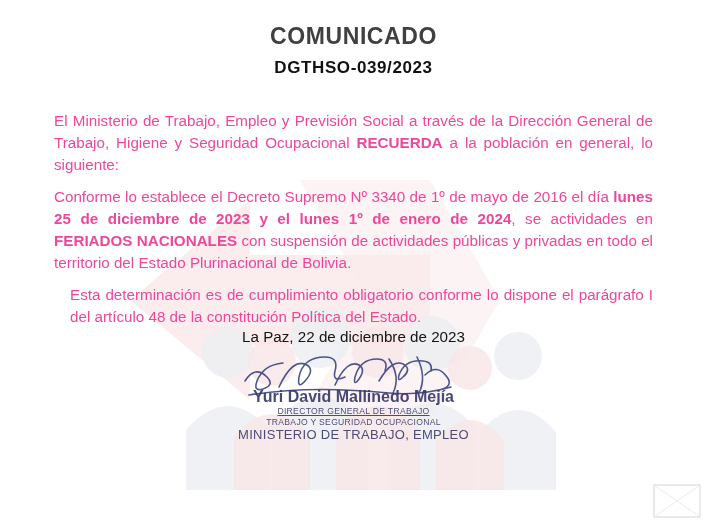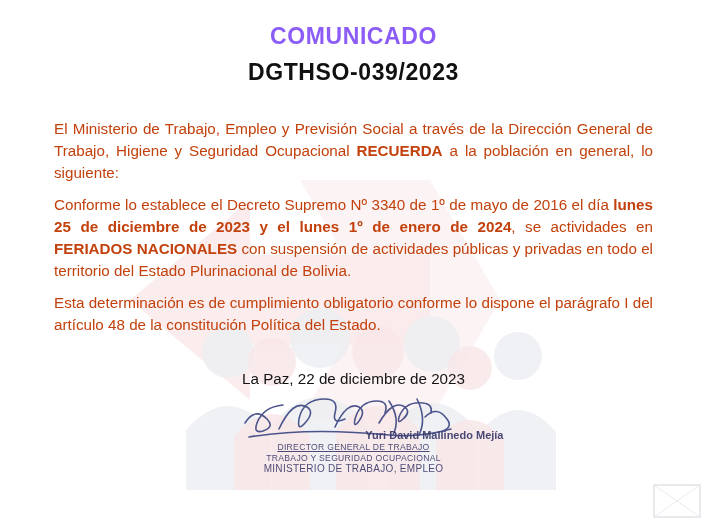--- a/index.html
+++ b/index.html
@@ -33,48 +33,47 @@
   }
 
   .title-block {
     text-align: center;
     margin-top: 4px;
   }
   .title-line-1 {
     font-size: 23px;
     font-weight: bold;
     letter-spacing: 0.6px;
-    color: #8b5cf6;
+    color: #404040;
     line-height: 1.25;
   }
   .title-line-2 {
-    font-size: 23px;
+    font-size: 17px;
     font-weight: bold;
     letter-spacing: 0.6px;
     color: #111;
     line-height: 1.35;
     margin-top: 6px;
   }
 
   .body-text {
     margin-top: 30px;
     font-size: 15.2px;
     line-height: 1.45;
     text-align: justify;
-    color: #c2410c;
+    color: #ec4899;
   }
   .para {
     margin: 0 0 10px 0;
     text-align: justify;
   }
-  .para:last-child { margin-bottom: 0; }
+  .para:last-child { margin-bottom: 0; margin-left: 16px; }
   .b { font-weight: bold; }
 
   .date-line {
-    margin-top: 34px;
     text-align: center;
     font-size: 15.2px;
     color: #141414;
   }
 
   
   .signature-area {
     position: relative;
     margin-top: 6px;
     height: 96px;
@@ -90,38 +89,37 @@
     position: absolute;
     left: 50%;
     transform: translateX(-50%);
     top: 36px;
     width: 300px;
     text-align: center;
     color: #3a3a6a;
     line-height: 1.22;
   }
   .sig-name {
-    font-size: 11px;
+    font-size: 16px;
     font-weight: bold;
     opacity: .92;
-    text-align: right;
   }
   .sig-role {
     font-size: 8.6px;
     letter-spacing: .3px;
     opacity: .9;
     text-decoration: underline;
   }
   .sig-role-2 {
     font-size: 8.6px;
     letter-spacing: .3px;
     opacity: .9;
   }
   .sig-org {
-    font-size: 10px;
+    font-size: 13px;
     letter-spacing: .3px;
     opacity: .9;
   }
   .sig-org-2 {
     font-size: 8.4px;
     letter-spacing: .3px;
     opacity: .9;
   }
 
   

